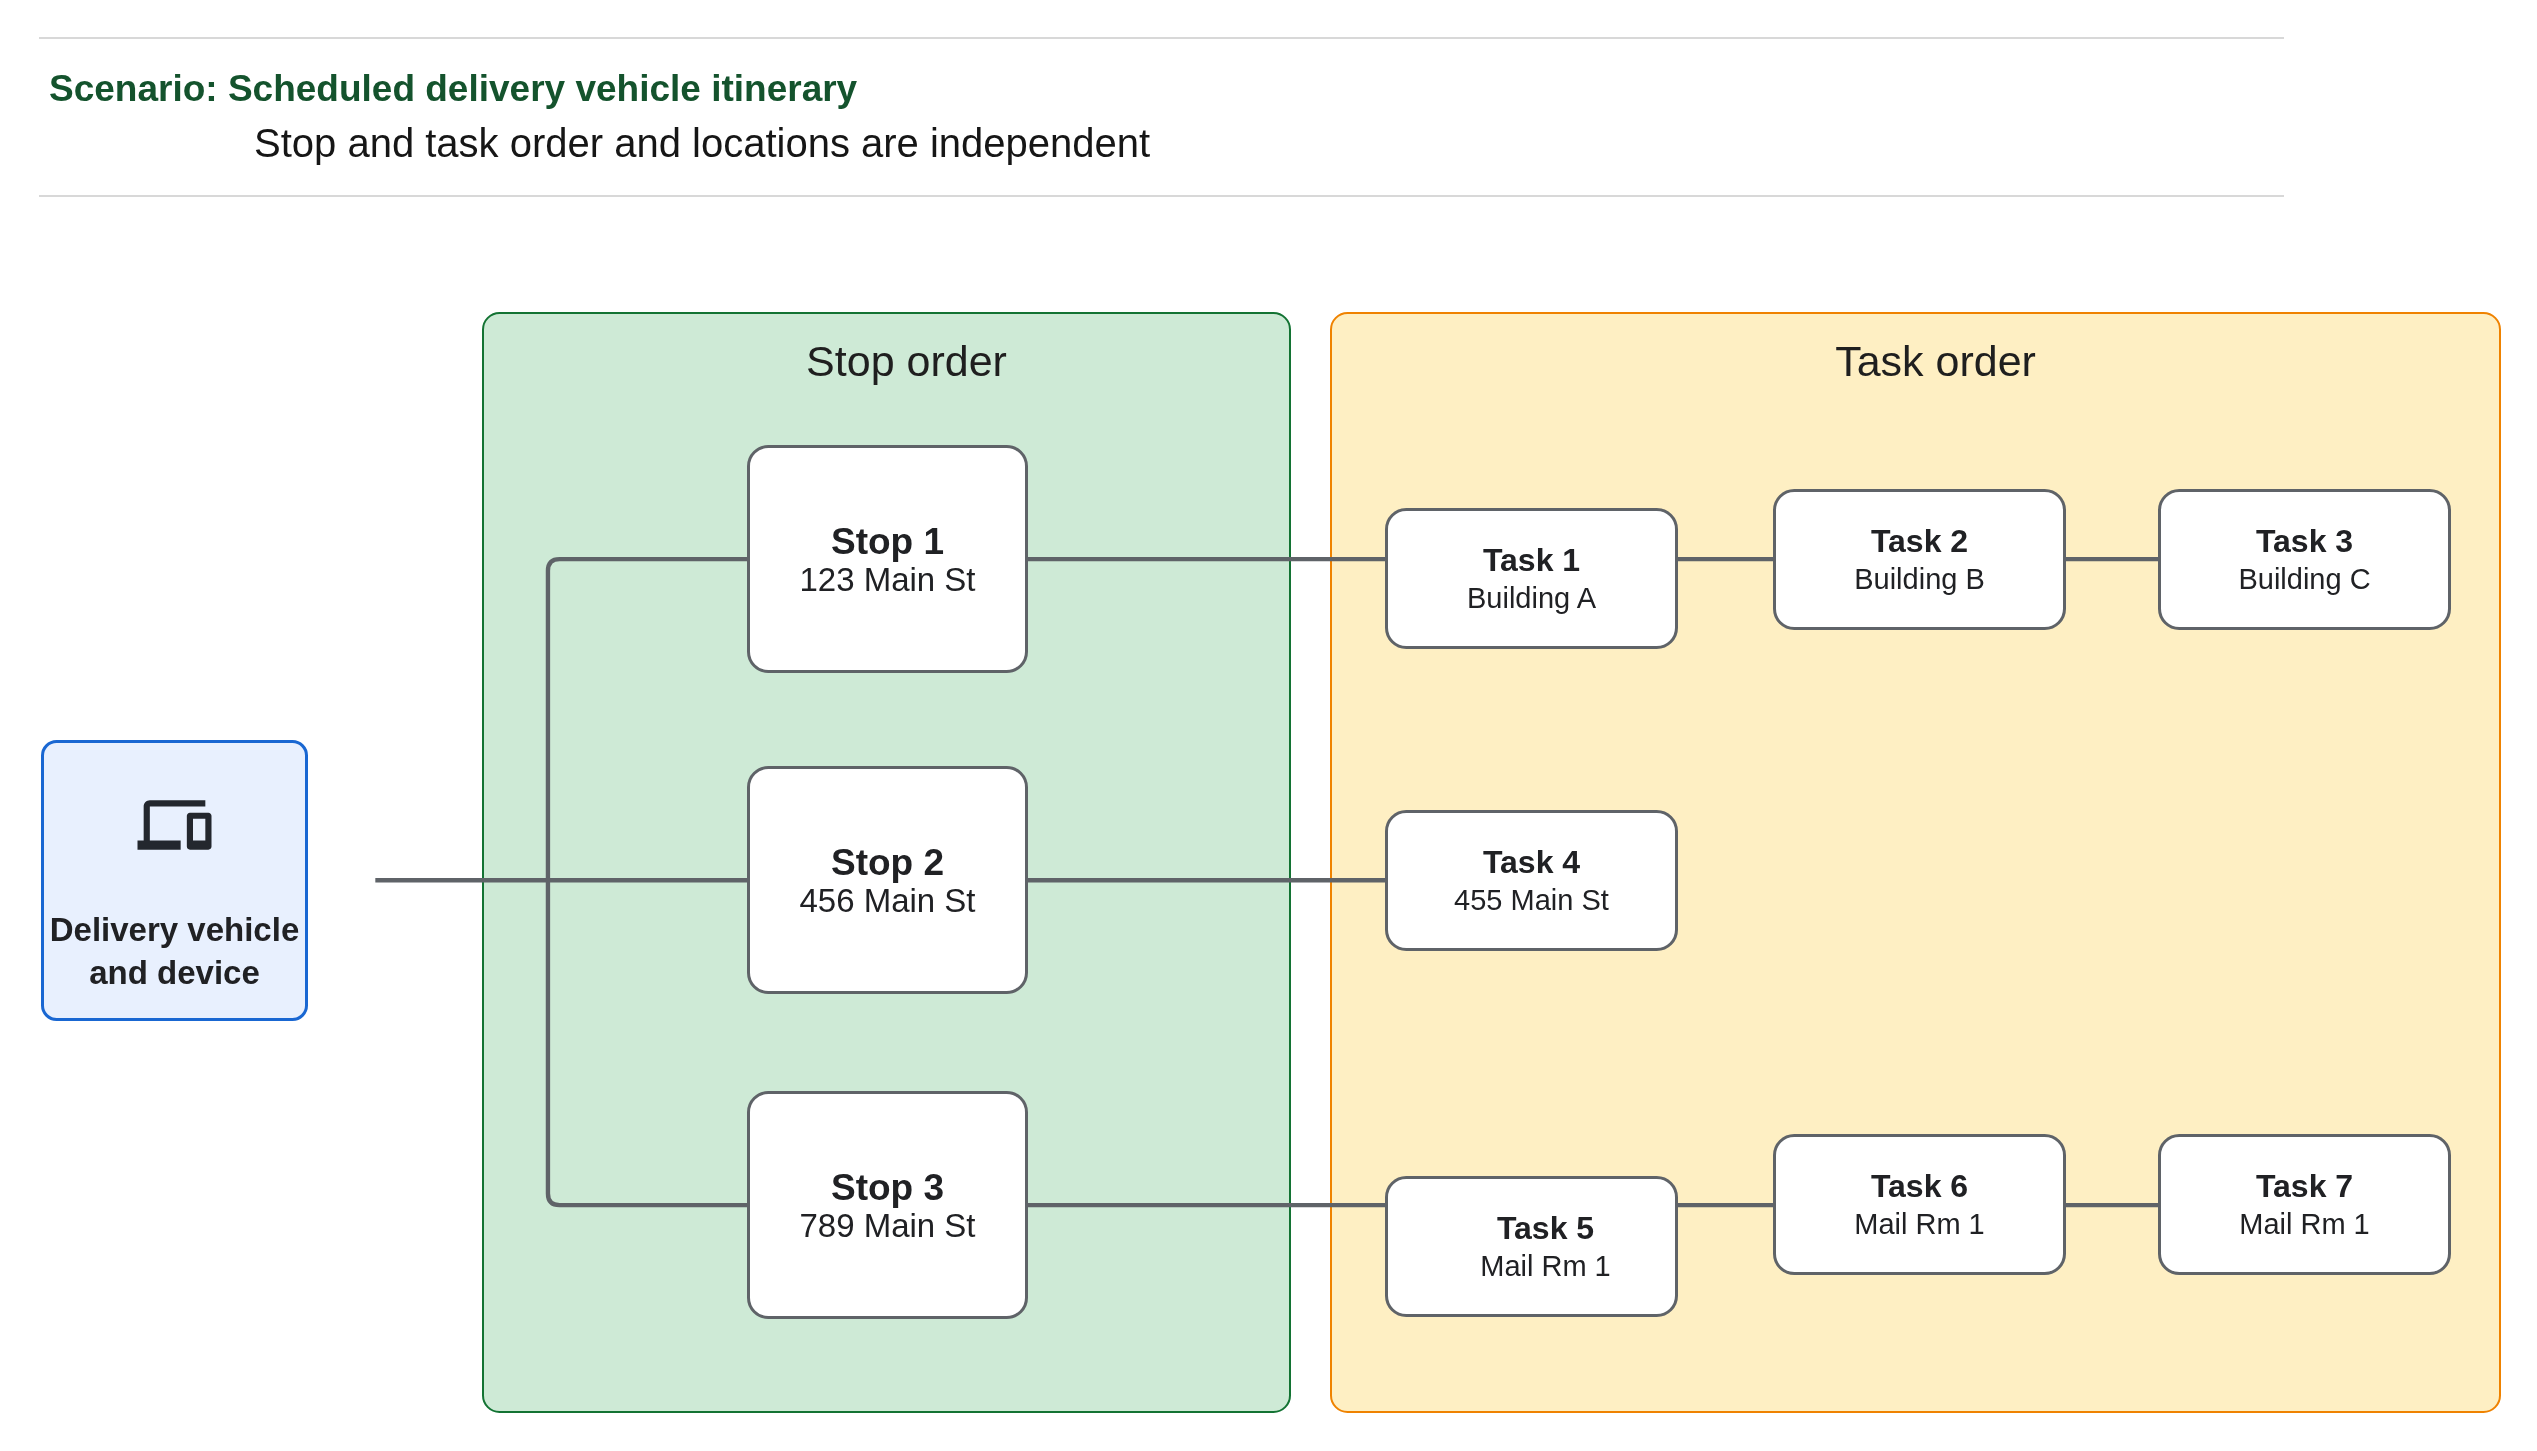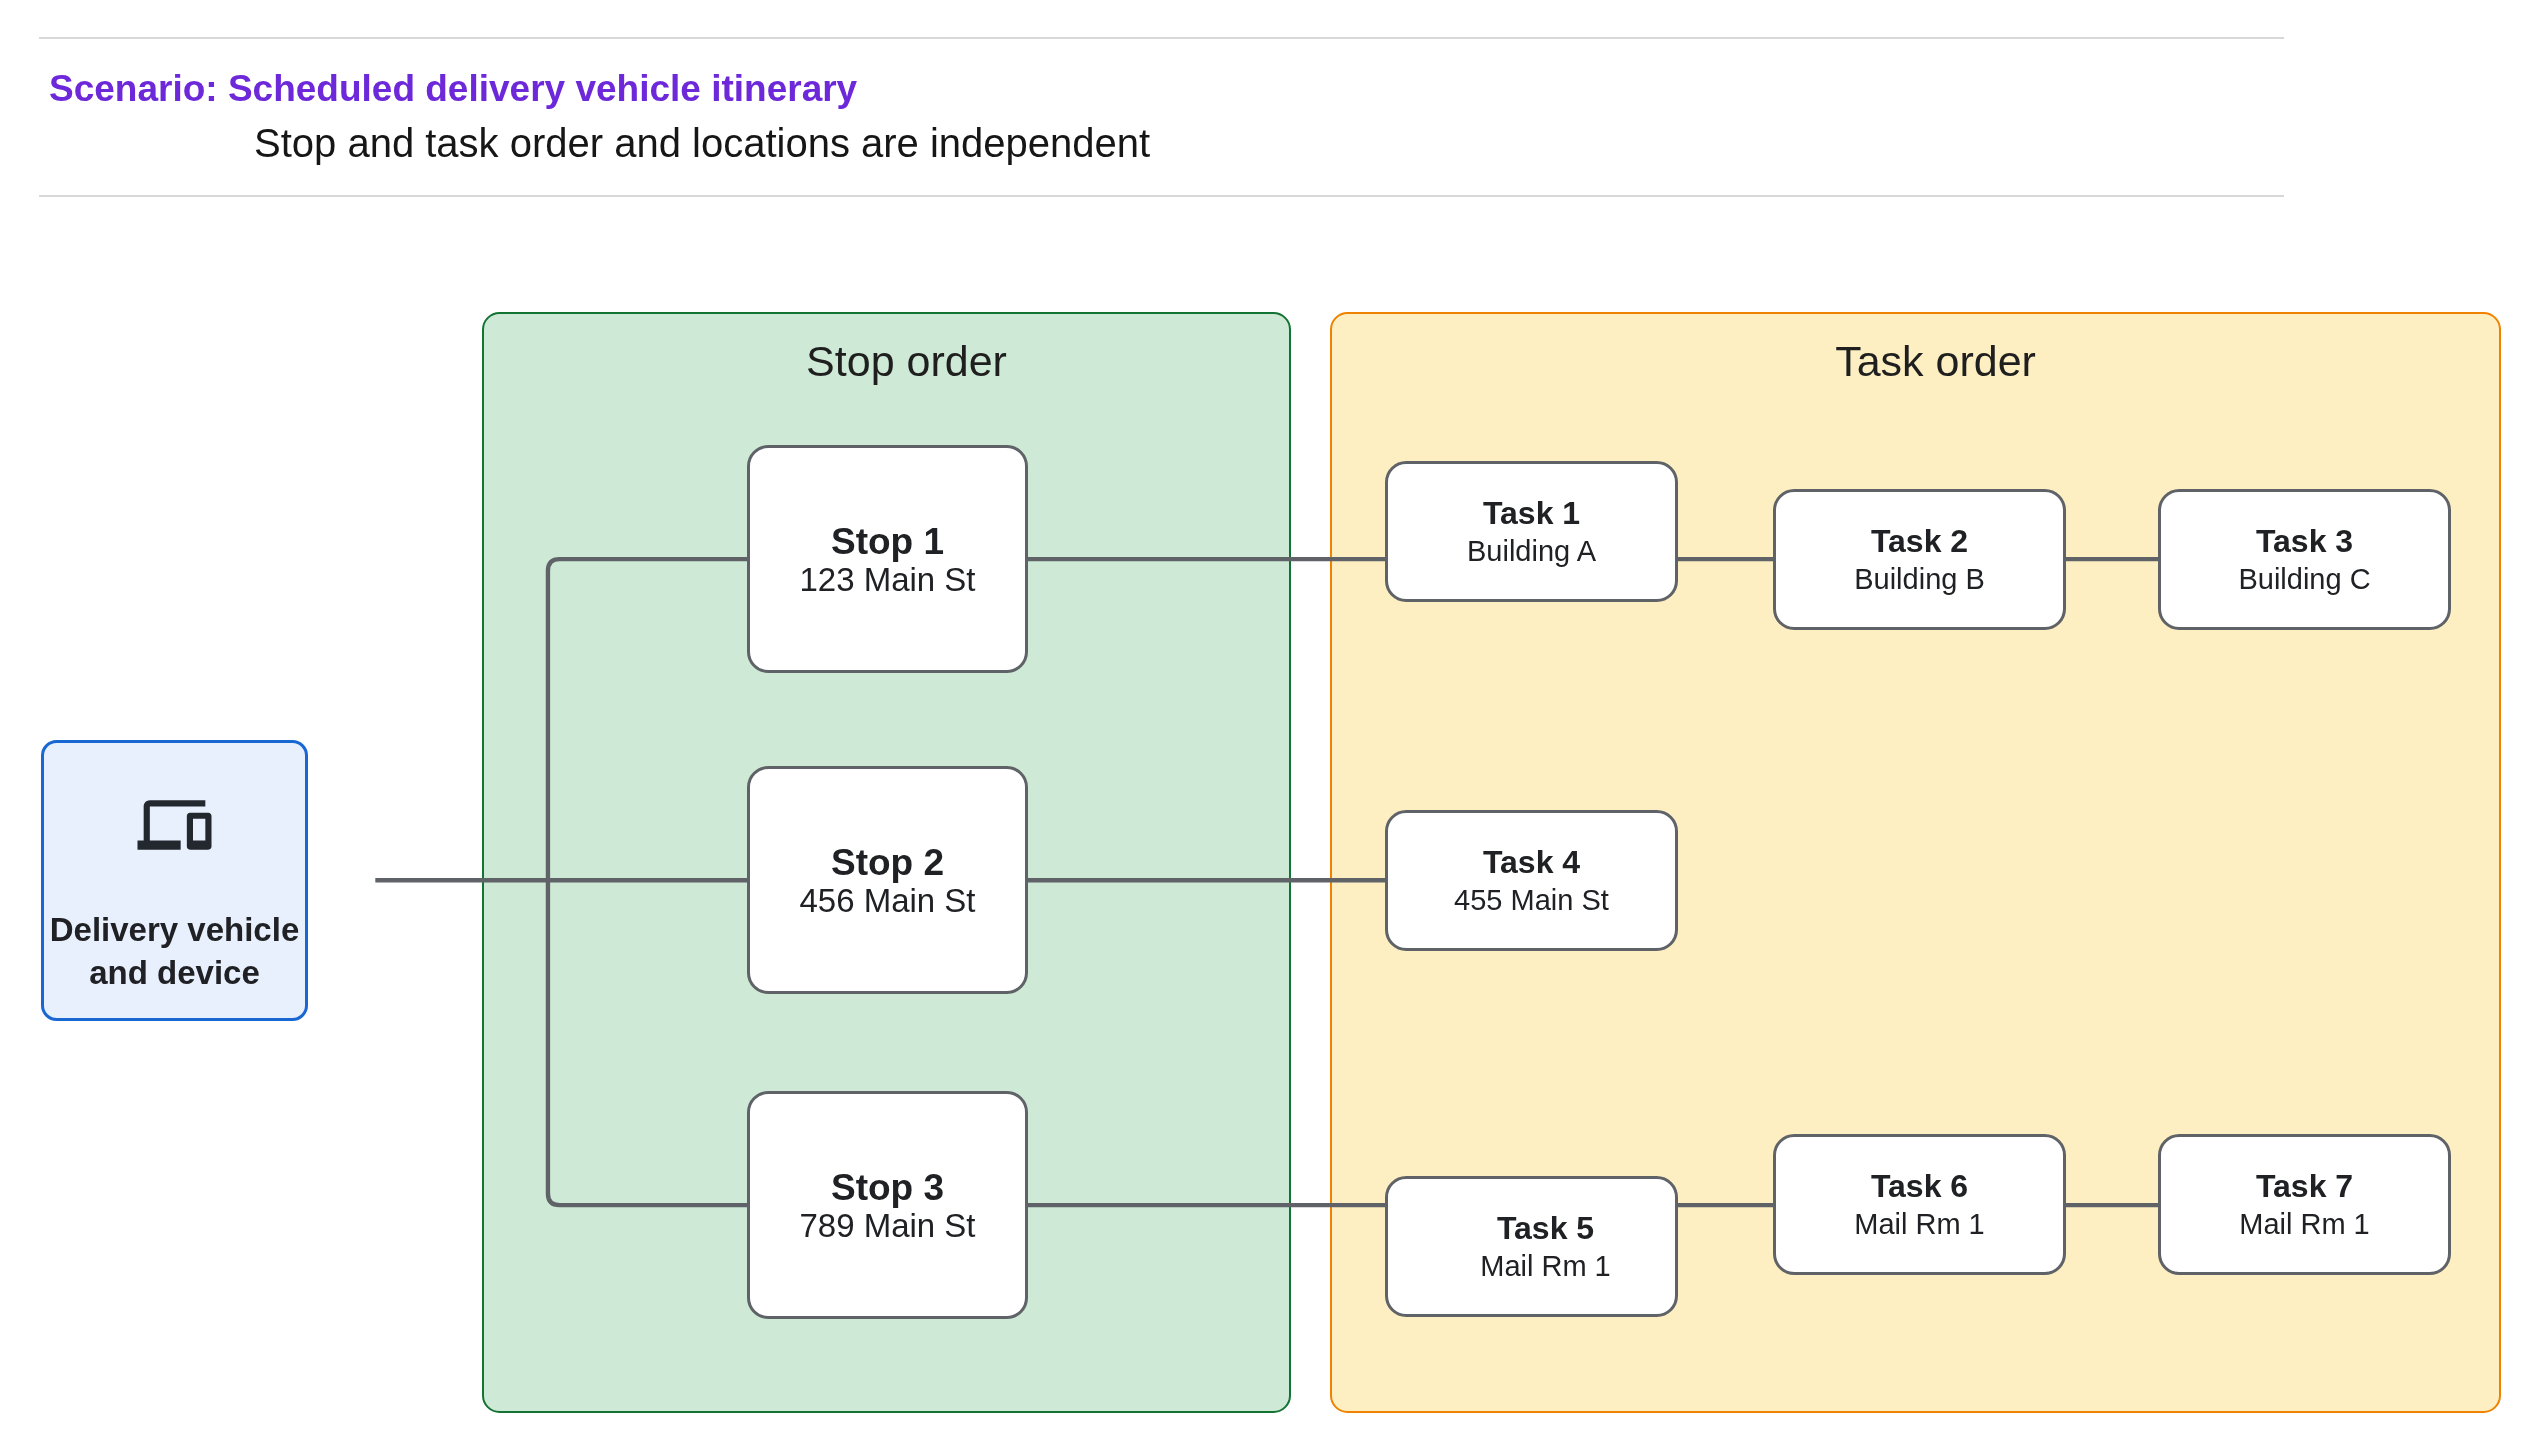--- a/index.html
+++ b/index.html
@@ -21,21 +21,21 @@
     position:relative;
     overflow:hidden;
     font-family:"Liberation Sans", sans-serif;
     color:var(--text-color);
   }
   .divider{
     position:absolute;height:1.9px;background:var(--divider-color);
   }
   .scenario-title{
     position:absolute;left:49px;top:68px;
-    font-size:37px;font-weight:700;color:#6d28d9;line-height:1.15;
+    font-size:37px;font-weight:700;color:#14532d;line-height:1.15;
     white-space:nowrap;
   }
   .scenario-subtitle{
     position:absolute;left:254px;top:120px;
     font-size:40px;font-weight:400;color:#161616;line-height:1.15;
     white-space:nowrap;
   }
   .panel{
     position:absolute;top:312px;height:1101px;
     border-radius:17.5px;border:2.9px solid;z-index:1;
@@ -127,21 +127,21 @@
 </div>
 <div class="node stop-node" style="top:766px;">
   <div class="node-title">Stop 2</div>
   <div class="node-sub">456 Main St</div>
 </div>
 <div class="node stop-node" style="top:1091px;">
   <div class="node-title">Stop 3</div>
   <div class="node-sub">789 Main St</div>
 </div>
 
-<div class="node task-node" style="left:1385px;top:461px;">
+<div class="node task-node" style="left:1385px;top:508px;">
   <div class="node-title">Task 1</div>
   <div class="node-sub">Building A</div>
 </div>
 <div class="node task-node" style="left:1773px;top:489px;">
   <div class="node-title">Task 2</div>
   <div class="node-sub">Building B</div>
 </div>
 <div class="node task-node" style="left:2158px;top:489px;">
   <div class="node-title">Task 3</div>
   <div class="node-sub">Building C</div>

